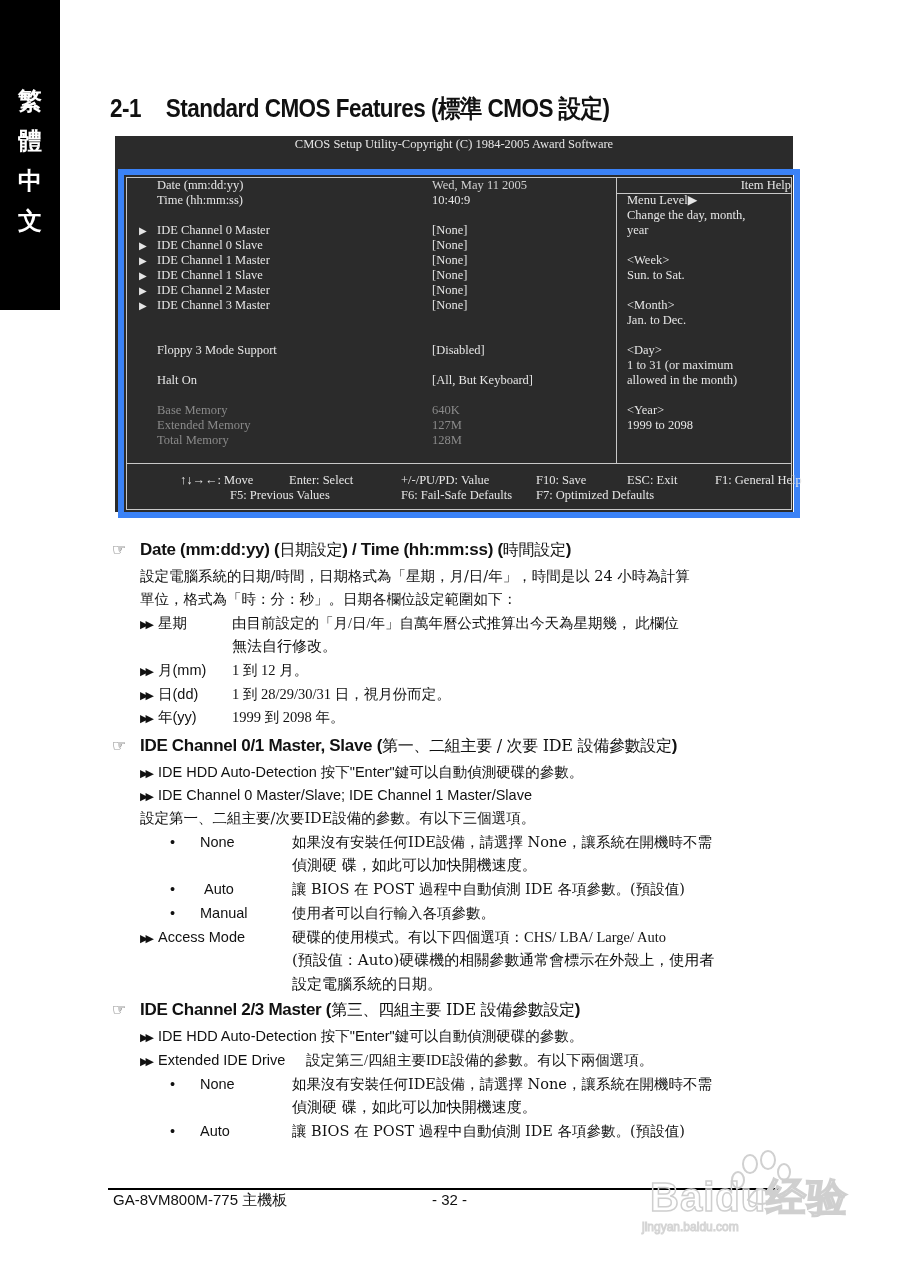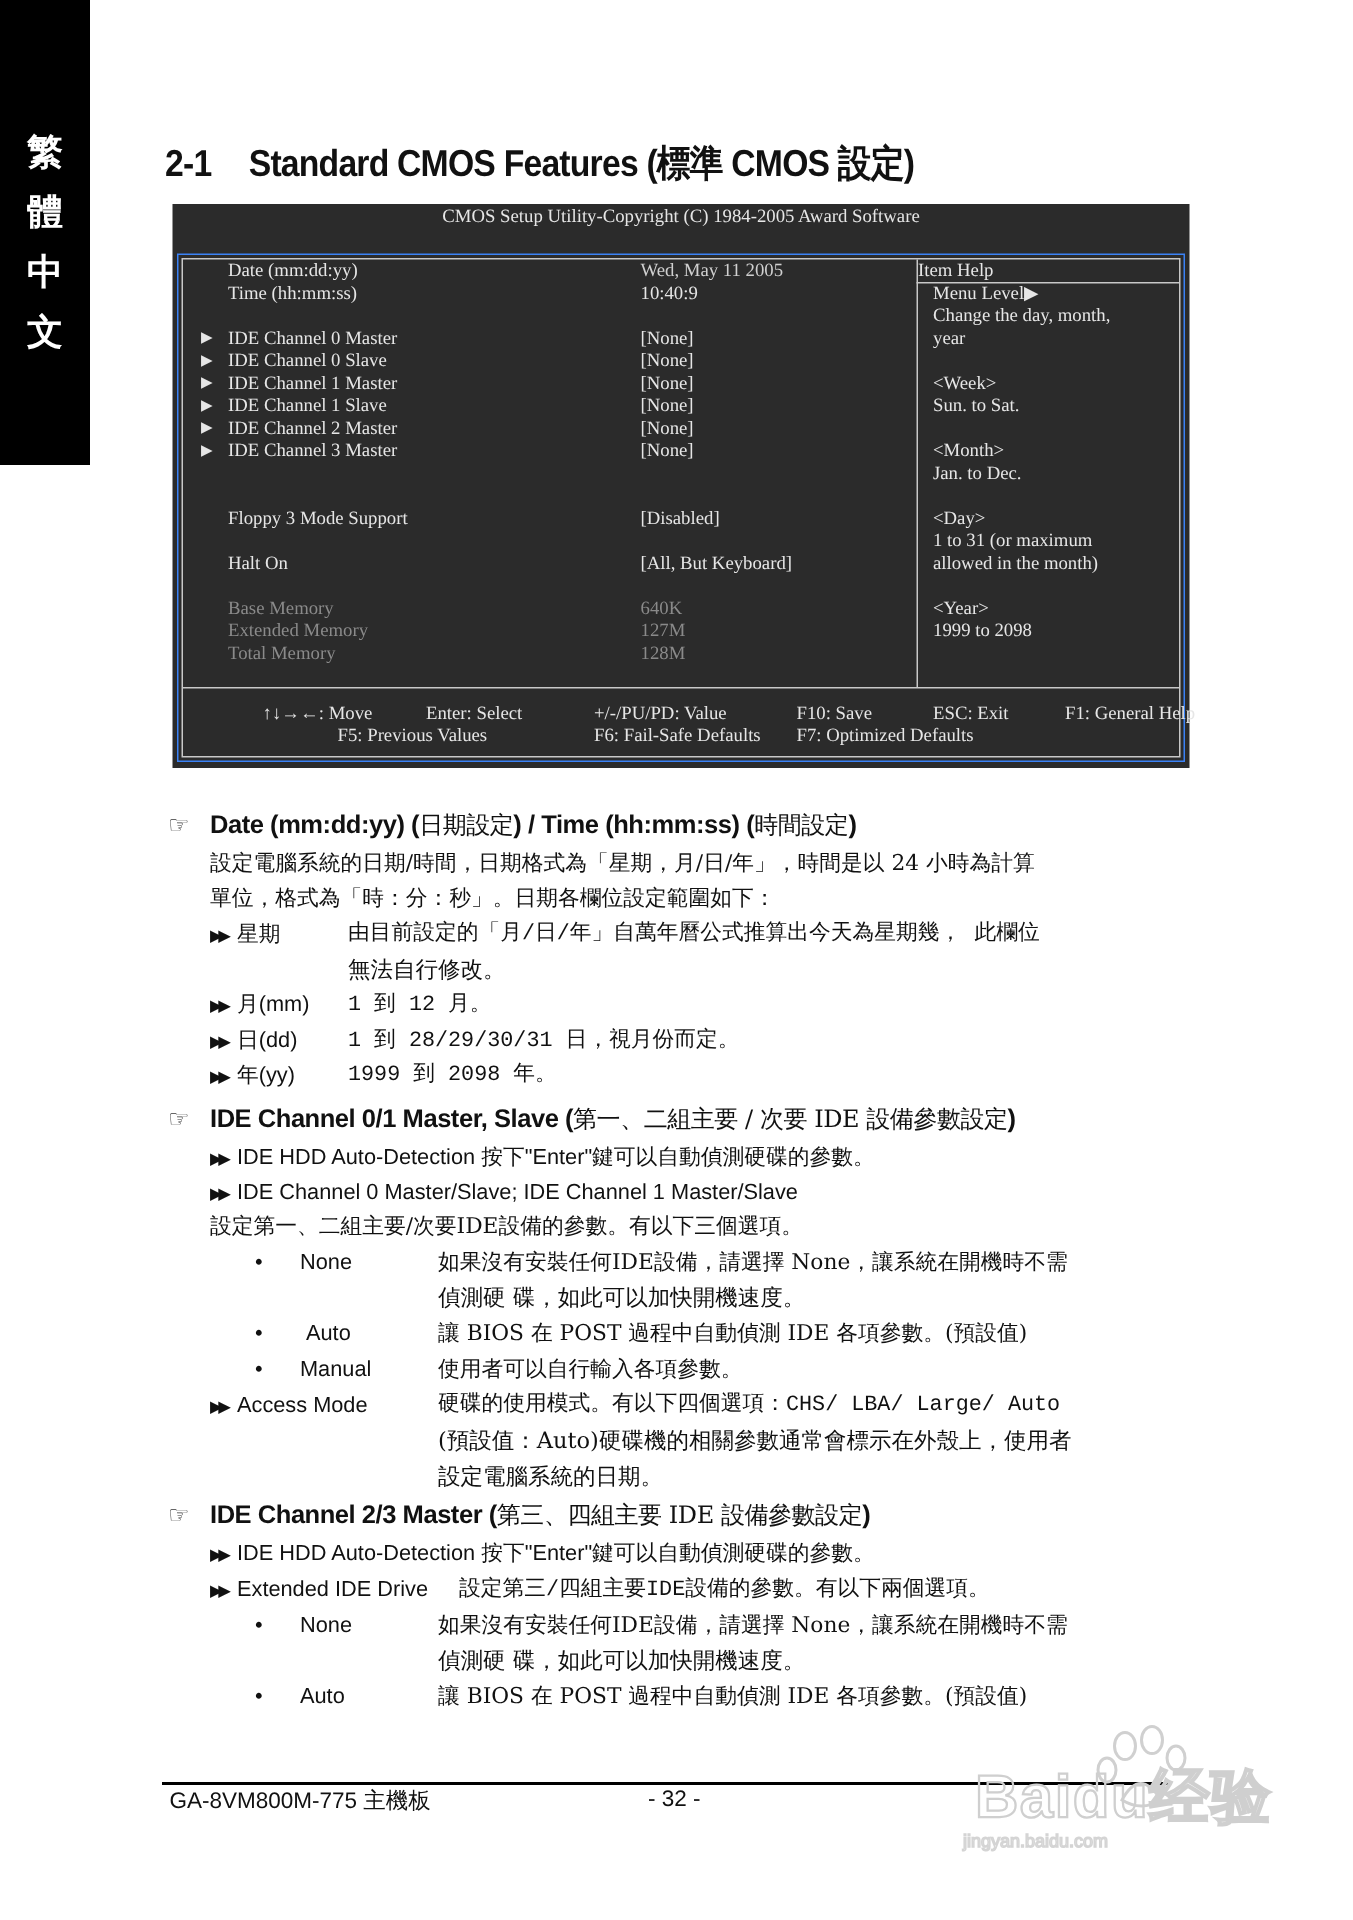--- a/index.html
+++ b/index.html
@@ -29,53 +29,53 @@
 
   
   .bios {
     position: absolute; left: 115px; top: 136px; width: 678px; height: 376px;
     background: #2b2b2b; color: #e6e6e6;
     font-family: "Liberation Serif", "DejaVu Serif", serif; font-size: 12.5px;
   }
   .bios .hdr { position: absolute; left: 0; right: 0; top: 1px; text-align: center; line-height: 15px; }
   .bios .frame-outer {
     position: absolute; left: 3px; top: 33px; width: 670px; height: 337px;
-    border: 1px solid #3b82f6;
+    border: 6px solid #3b82f6;
   }
   .bios .frame-inner {
     position: absolute; left: 2px; top: 2px; right: 2px; bottom: 2px;
     border: 1px solid #c8c8c8;
   }
   .bios .vdiv { position: absolute; left: 489px; top: 0; height: 285px; border-left: 1px solid #c8c8c8; }
   .bios .hdiv { position: absolute; left: 0; right: 0; top: 285px; border-top: 1px solid #c8c8c8; }
   .bios .help-hdiv { position: absolute; left: 489px; right: 0; top: 15px; border-top: 1px solid #c8c8c8; }
   .bios .row { position: absolute; left: 0; height: 15px; line-height: 15px; white-space: nowrap; }
   .bios .row .arrow { position: absolute; left: 12px; font-size: 10px; }
   .bios .row .lbl { position: absolute; left: 30px; }
   .bios .row .val { position: absolute; left: 305px; }
   .bios .row.dim { color: #8a8a8a; }
-  .bios .help-title { position: absolute; left: 490px; width: 174px; top: 0; text-align: left; line-height: 15px; }
+  .bios .help-title { position: absolute; left: 490px; width: 174px; top: 0; text-align: right; line-height: 15px; }
   .bios .help-line { position: absolute; left: 500px; line-height: 15px; white-space: nowrap; }
   .bios .keys { position: absolute; line-height: 15px; white-space: nowrap; margin-left: 44px; }
 
   
   .h2 {
     position: absolute; left: 112px; margin: 0; font-size: 17px; font-weight: bold;
     white-space: nowrap; letter-spacing: -0.3px;
   }
   .h2 .hand { display: inline-block; width: 28px; font-weight: normal; font-size: 16px; color: #333; }
   .h2 .cjk { font-family: "DejaVu Serif", serif; font-weight: normal; font-size: 16px; }
   .p {
     position: absolute; margin: 0; font-size: 14.5px; white-space: nowrap; line-height: 20px;
     font-family: "DejaVu Serif", serif;
   }
   .sub { position: absolute; margin: 0; font-size: 14.5px; white-space: nowrap; line-height: 20px; }
   .sub .mark { font-size: 11px; display: inline-block; width: 18px; letter-spacing: -3px; }
   .sub .term { display: inline-block; }
-  .sub .desc { position: absolute; font-family: Liberation Mono, monospace; }
+  .sub .desc { position: absolute; font-family: Liberation Serif, serif; }
   .bullet { position: absolute; margin: 0; font-size: 14.5px; white-space: nowrap; line-height: 20px; }
   .bullet .dot { position: absolute; left: 0; }
   .bullet .term { position: absolute; left: 30px; }
   .bullet .desc { position: absolute; font-family: "DejaVu Serif", serif; }
   .cont { position: absolute; margin: 0; font-size: 15px; white-space: nowrap; line-height: 20px; font-family: "DejaVu Serif", serif; }
 
   
   .footer-rule { position: absolute; left: 108px; top: 1188px; width: 672px; border-top: 2px solid #000; }
   .footer-left { position: absolute; left: 113px; top: 1191px; font-size: 15px; white-space: nowrap; }
   .footer-page { position: absolute; left: 432px; top: 1191px; font-size: 15px; }

